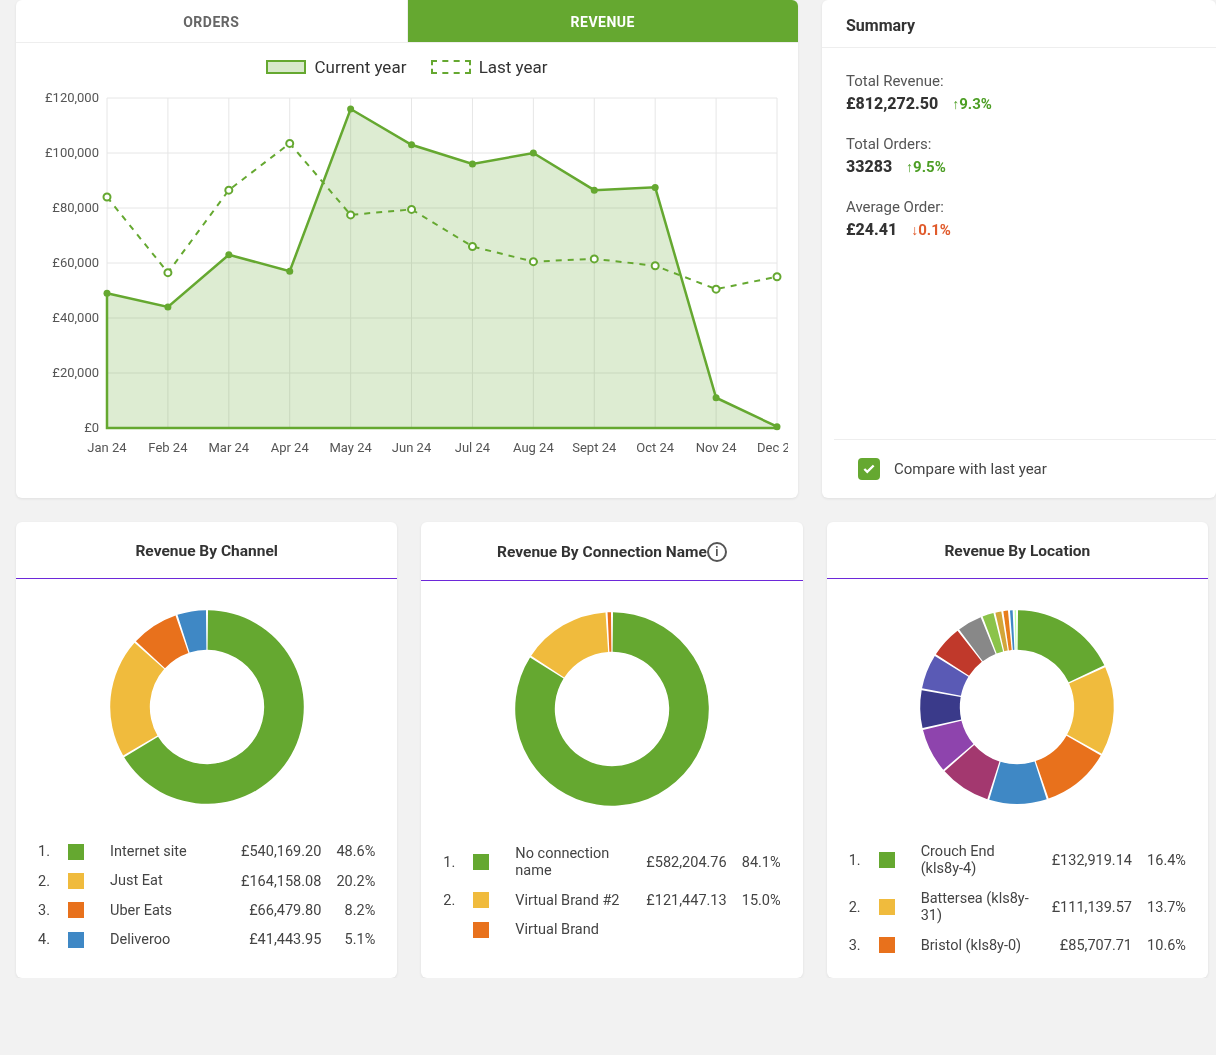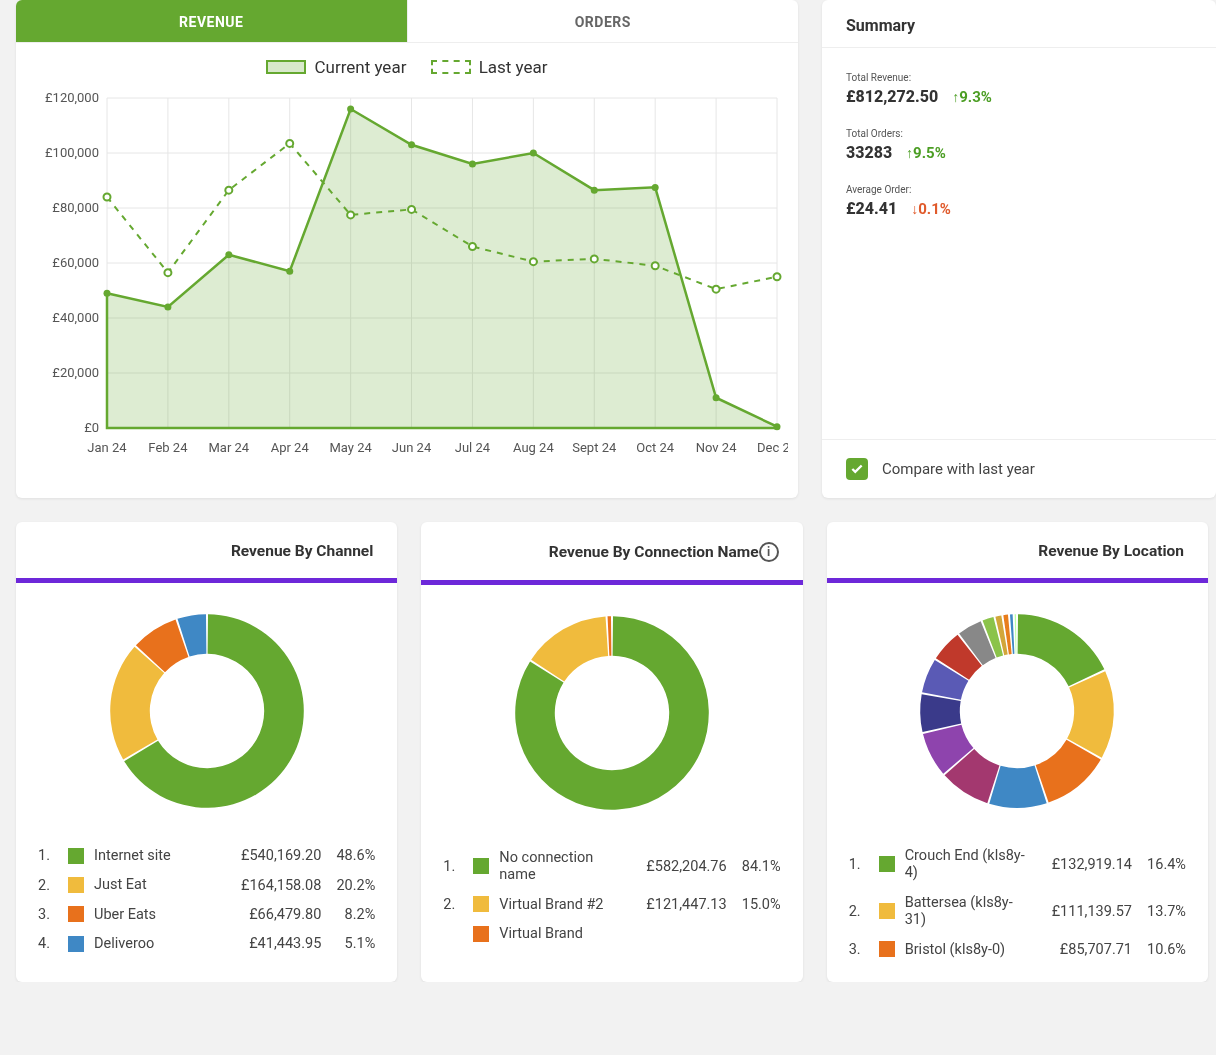--- a/index.html
+++ b/index.html
@@ -64,75 +64,75 @@
   .point-cur { fill: #65a830; }
   .point-last { fill: #fff; stroke: #65a830; stroke-width: 2; }
   
   .summary-card { padding: 0; }
   .summary-head {
     padding: 16px 24px 12px; border-bottom: 1px solid #eee;
     font-weight: 700; font-size: 16px;
   }
   .summary-body { padding: 24px; flex: 1; }
   .metric { margin-bottom: 22px; }
-  .metric-label { color: #555; font-size: 10px; margin-bottom: 4px; }
+  .metric-label { color: #555; font-size: 15px; margin-bottom: 4px; }
   .metric-value { font-weight: 800; font-size: 16px; display: inline-block; margin-right: 10px; }
   .delta { font-size: 15px; font-weight: 700; }
   .delta.up { color: #4c9e24; }
   .delta.down { color: #e05a2b; }
   .delta .arrow { font-size: 14px; }
   .summary-foot {
-    border-top: 1px solid #eee; padding: 18px 24px; display: flex; align-items: center; gap: 14px;
+    border-top: 1px solid #eee; padding: 18px 24px; display: flex; align-items: center; gap: 14px; margin-left: 12px;
   }
   .checkbox {
     width: 22px; height: 22px; border-radius: 4px; background: #65a830;
     display: inline-flex; align-items: center; justify-content: center; color: #fff; font-size: 14px;
   }
   
   .bottom-row {
     grid-column: 1 / span 2;
     display: grid;
     grid-template-columns: repeat(3, 1fr);
     gap: 24px;
     padding: 0 8px 0 0;
   }
   .card-head {
-    padding: 20px 24px 18px; border-bottom: 5px solid #6d28d9;
-    font-weight: 700; font-size: 15.5px; display: flex; align-items: center; justify-content: flex-end;
+    padding: 20px 24px 18px; border-bottom: 1px solid #6d28d9;
+    font-weight: 700; font-size: 15.5px; display: flex; align-items: center; justify-content: center;
   }
   .info-icon {
     width: 20px; height: 20px; border: 2px solid #555; border-radius: 50%;
     display: inline-flex; align-items: center; justify-content: center; font-size: 12px; font-weight: 700; color:#555;
   }
   .donut-wrap { padding: 18px 0 8px; text-align: center; }
   .donut-svg { width: 220px; height: 220px; }
   .list { padding: 8px 22px 18px; }
   .list-row {
     display: grid;
     grid-template-columns: 22px 18px 1fr auto auto;
     gap: 8px;
     align-items: center;
     font-size: 14.5px;
     color: #444;
     padding: 6px 0;
   }
   .list-row .sw { width: 16px; height: 16px; }
   .list-row .val { text-align: right; min-width: 95px; }
   .list-row .pct { text-align: right; min-width: 46px; }
-  .list-row .name { line-height: 1.2; }
+  .list-row .name { line-height: 1.2; margin-left: 16px; }
 </style>
 </head>
 <body>
 
 <div class="dash">
 
   <div class="card">
     <div class="tabs">
+      <div class="tab">ORDERS</div>
       <div class="tab active">REVENUE</div>
-      <div class="tab">ORDERS</div>
     </div>
     <div class="chart-wrap">
       <div class="legend-row">
         <span class="legend-item">
           <span class="swatch-box"></span>
           <span>Current year</span>
         </span>
         <span class="legend-item">
           <span class="swatch-line"></span>
           <span>Last year</span>

